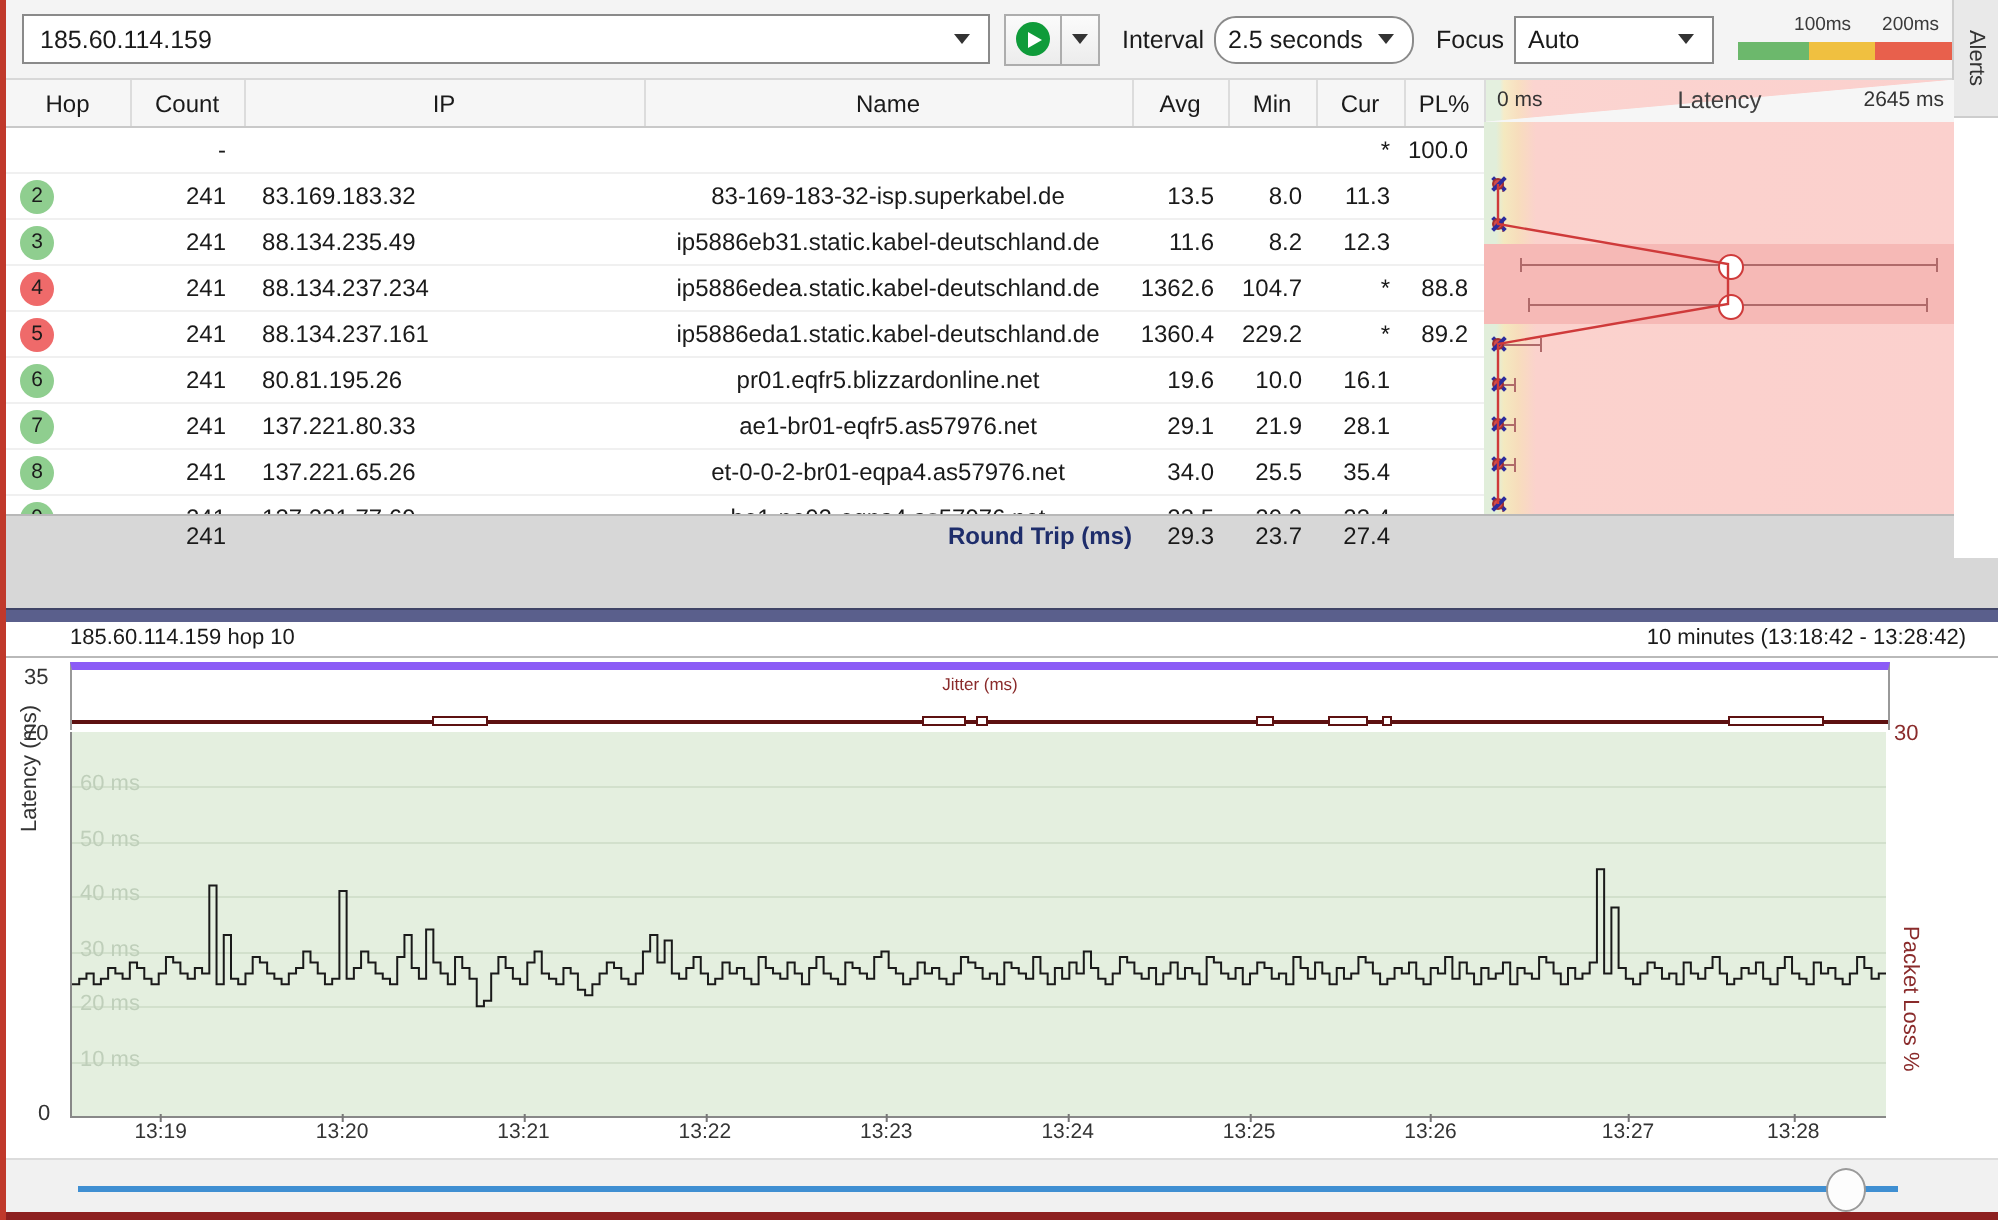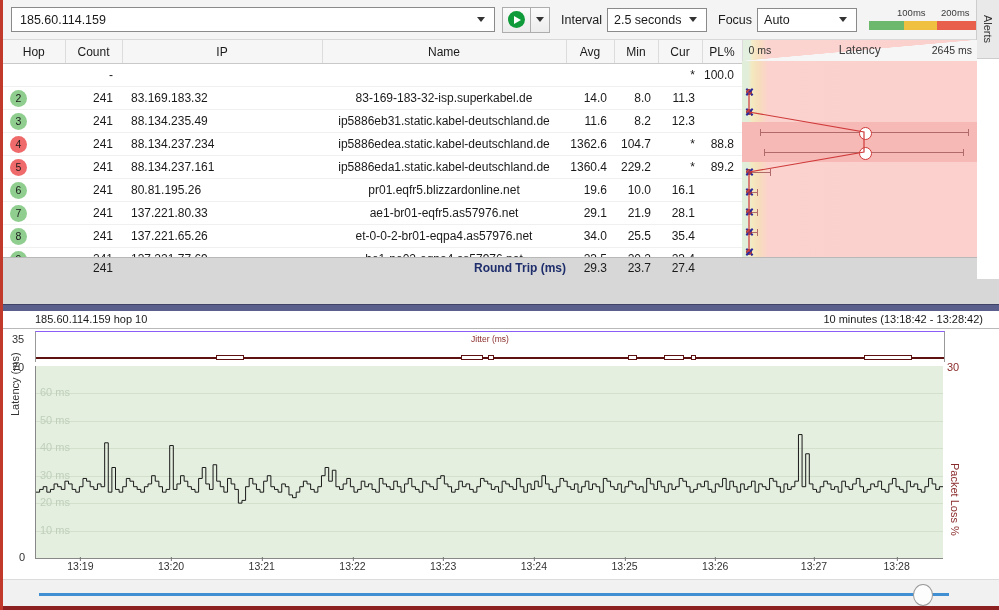--- a/index.html
+++ b/index.html
@@ -83,21 +83,21 @@
   }
   .tb-combo {
     position: relative;
     height: 24px;
     background: #fff;
     border: 1px solid #8a8a8a;
     display: flex; align-items: center;
     box-sizing: border-box;
   }
   .tb-combo .val { font-size: 12.5px; color:#1a1a1a; padding-left:6px; flex:1; }
-  #interval-combo { width: 100px; }
+  #interval-combo { width: 100px; border-radius: 11px; }
   #focus-combo { width: 100px; }
 
   .legend-wrap {
     position: relative;
     margin-left: 12px;
     width: 118px; height: 26px;
   }
   .legend-ticks {
     position: absolute; left: 0; top: 0; width: 118px; height: 13px;
     font-size: 9.5px; color: #3a3a3a;
@@ -307,21 +307,21 @@
   .gp-header .gh-mid  { position: absolute; left: 0; width: 996px; text-align: center; top: 2px; }
   .gp-header .gh-right{ position: absolute; right: 16px; top: 2px; }
 
   
   .jitter-strip {
     position: relative;
     margin-left: 32px; margin-top: 2px;
     width: 908px; height: 30px;
     border-left: 1px solid #999;
     border-right: 1px solid #999;
-    border-top: 1px solid #8b5cf6;
+    border-top: 4px solid #8b5cf6;
   }
   .jitter-dash {
     position: absolute; left: 0; top: 9px; width: 100%;
     border-top: 1px dashed #8f8f8f;
   }
   .jitter-label {
     position: absolute; left: 0; width: 100%; text-align: center;
     top: 2px; font-size: 8.5px; color: #8a2b2b;
     background: #fff; 
   }
@@ -489,21 +489,21 @@
             <td class="td-num">*</td>
             <td class="td-pl">100.0</td>
             <td></td>
           </tr>
           <tr>
             <td class="td-hop"><span class="badge ok">2</span></td>
             <td class="td-spark"></td>
             <td class="td-count">241</td>
             <td class="td-ip">83.169.183.32</td>
             <td class="td-name">83-169-183-32-isp.superkabel.de</td>
-            <td class="td-num">14.0</td>
+            <td class="td-num">13.5</td>
             <td class="td-num">8.0</td>
             <td class="td-num">11.3</td>
             <td class="td-pl"></td>
             <td></td>
           </tr>
           <tr>
             <td class="td-hop"><span class="badge ok">3</span></td>
             <td class="td-spark"></td>
             <td class="td-count">241</td>
             <td class="td-ip">88.134.235.49</td>

